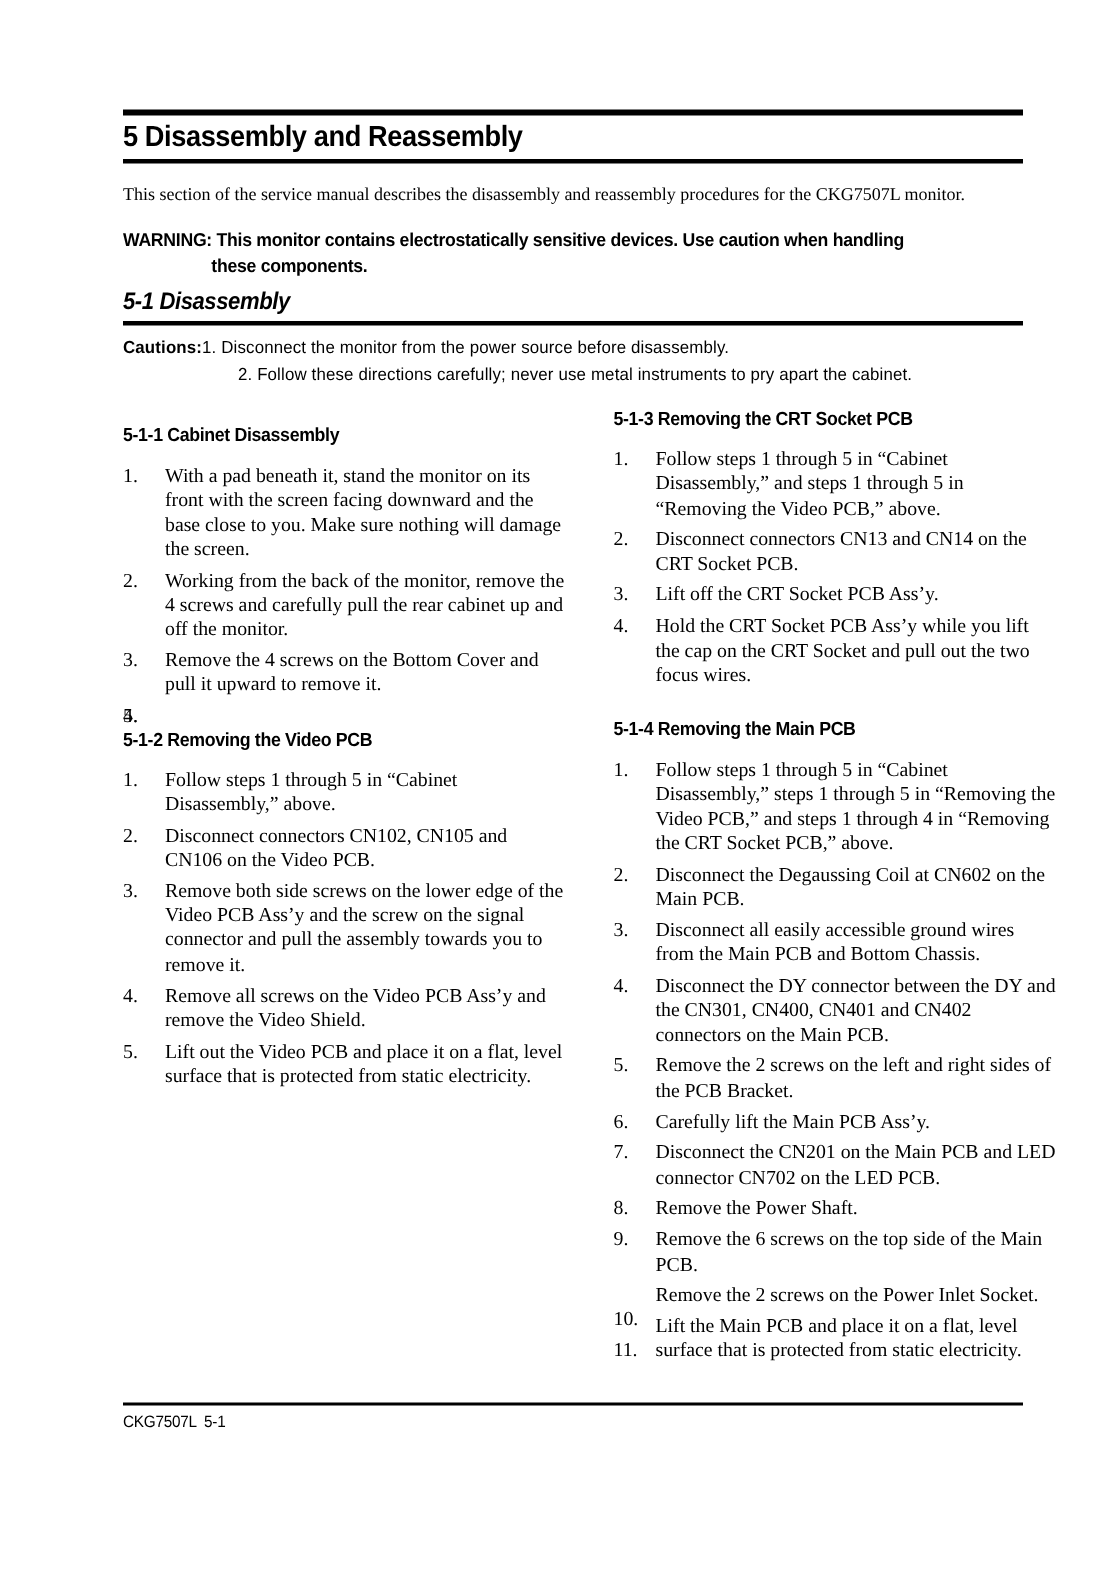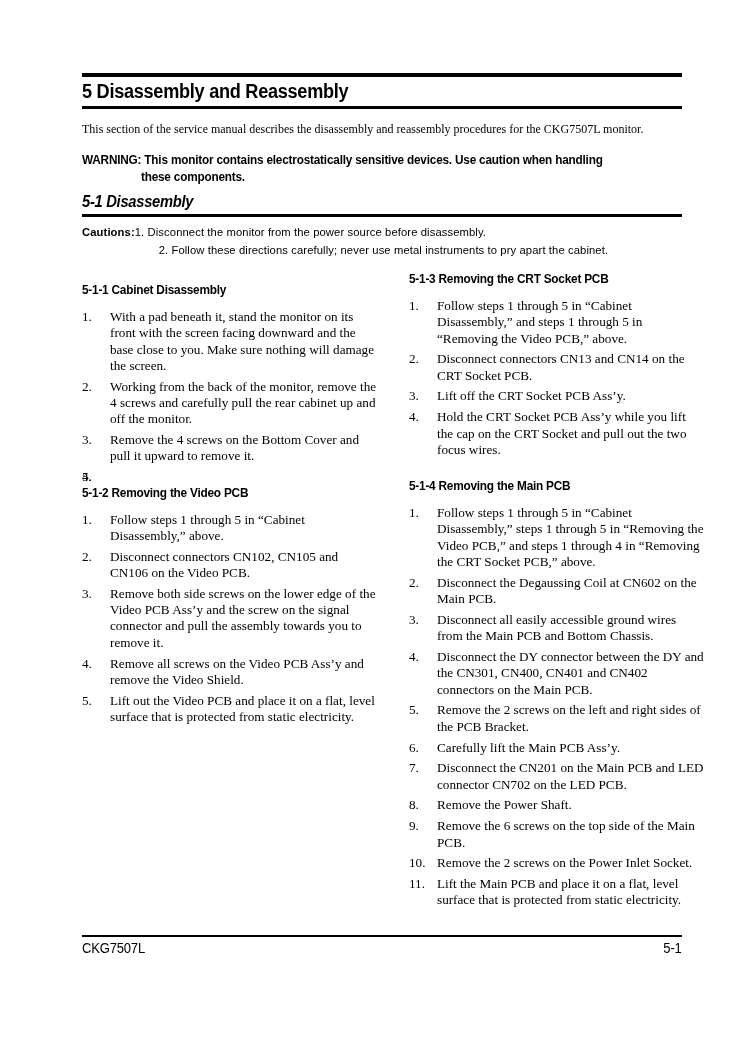--- a/index.html
+++ b/index.html
@@ -146,39 +146,38 @@
     padding-left: 28px;
     margin-bottom: 4.5px;
   }
   ol.steps > li .num {
     position: absolute;
     left: 0;
     top: 0;
     width: 22px;
     text-align: left;
   }
-  ol.steps > li .num.wide { width: 26px; }
+  ol.steps > li .num.wide { width: 26px; margin-top: 16px; }
 
   
   .footer {
     position: absolute;
     left: 0;
     top: 935px;
     width: 600px;
   }
   .footer-rule { height: 2px; background: #000; width: 100%; }
   .footer-row {
     display: flex;
-    justify-content: space-between;
-    font-family: "Liberation Sans", "DejaVu Sans", sans-serif;
-    font-size: 14px;
+    justify-content: flex-start;
+    font-family: "Liberation Sans", "DejaVu Sans", sans-serif;
+    font-size: 11px;
     line-height: 15px;
     letter-spacing: -0.2px;
     padding-top: 4px;
-    gap: 14px;
   }
   .footer-row span { transform: scaleX(0.93); transform-origin: left top; display:inline-block;}
   .footer-row span.right { transform-origin: right top; }
 </style>
 </head>
 <body>
 
 <div class="page">
 
   <div class="h1-wrap">

